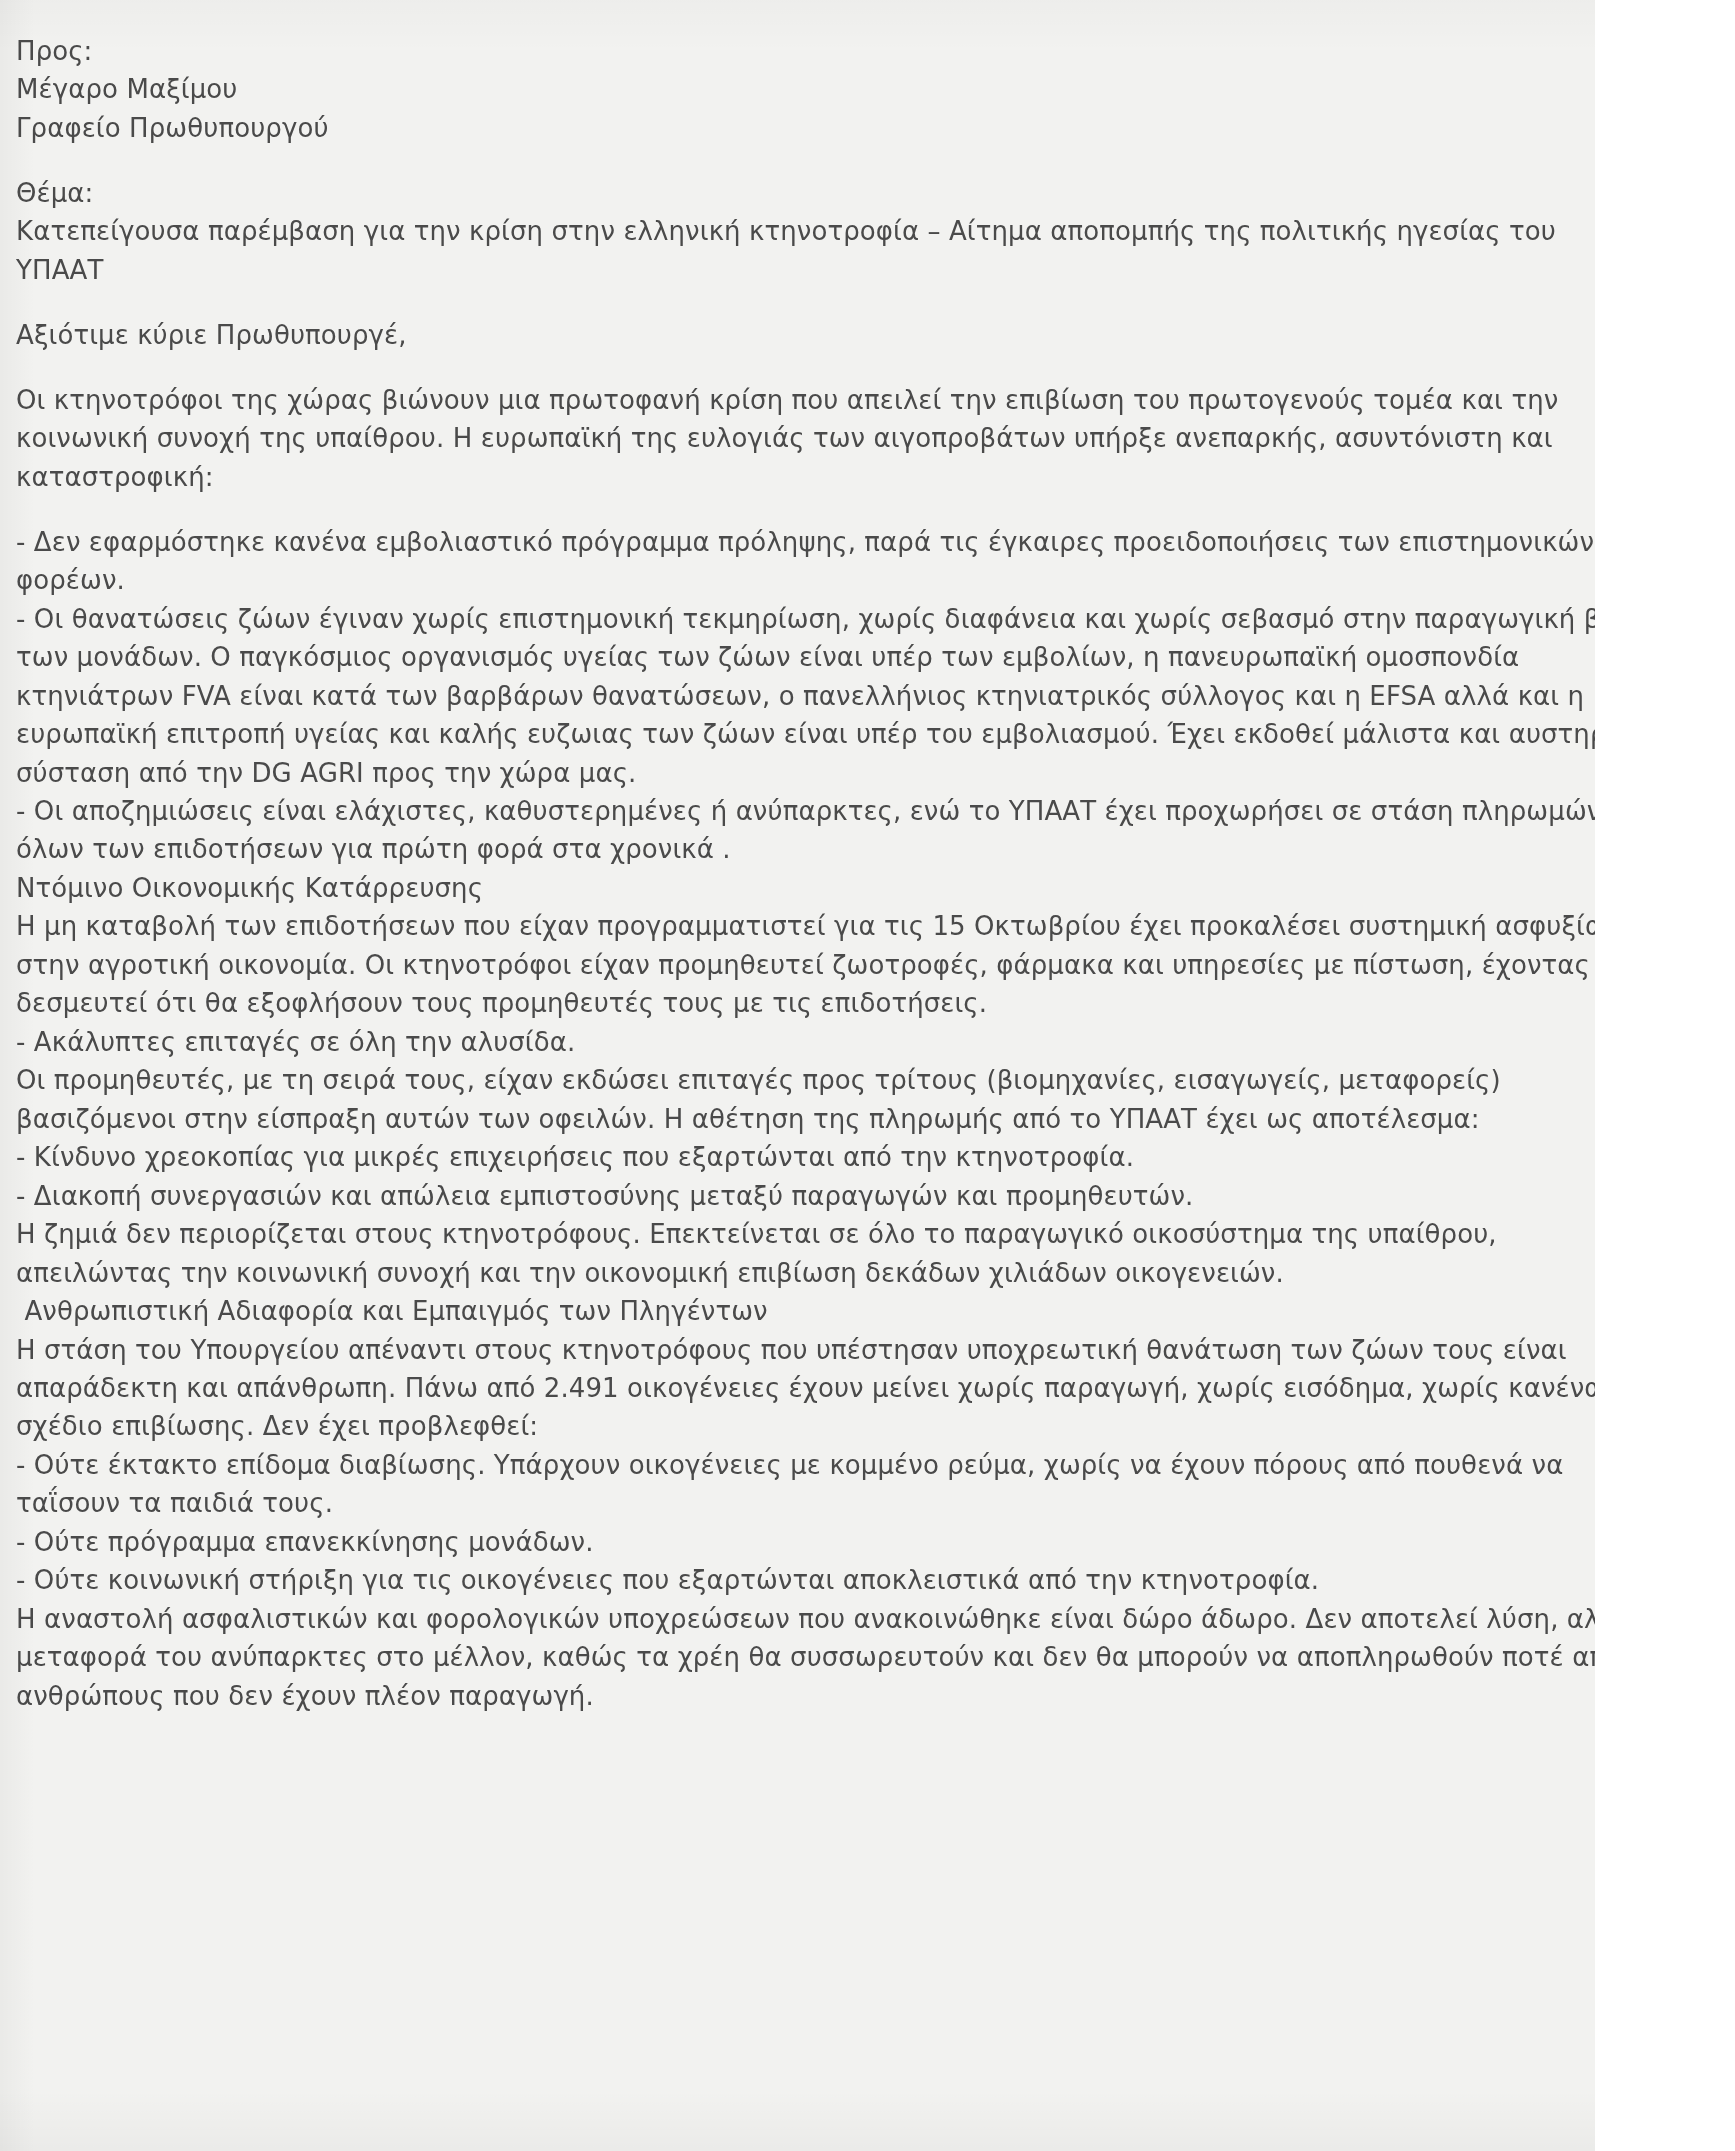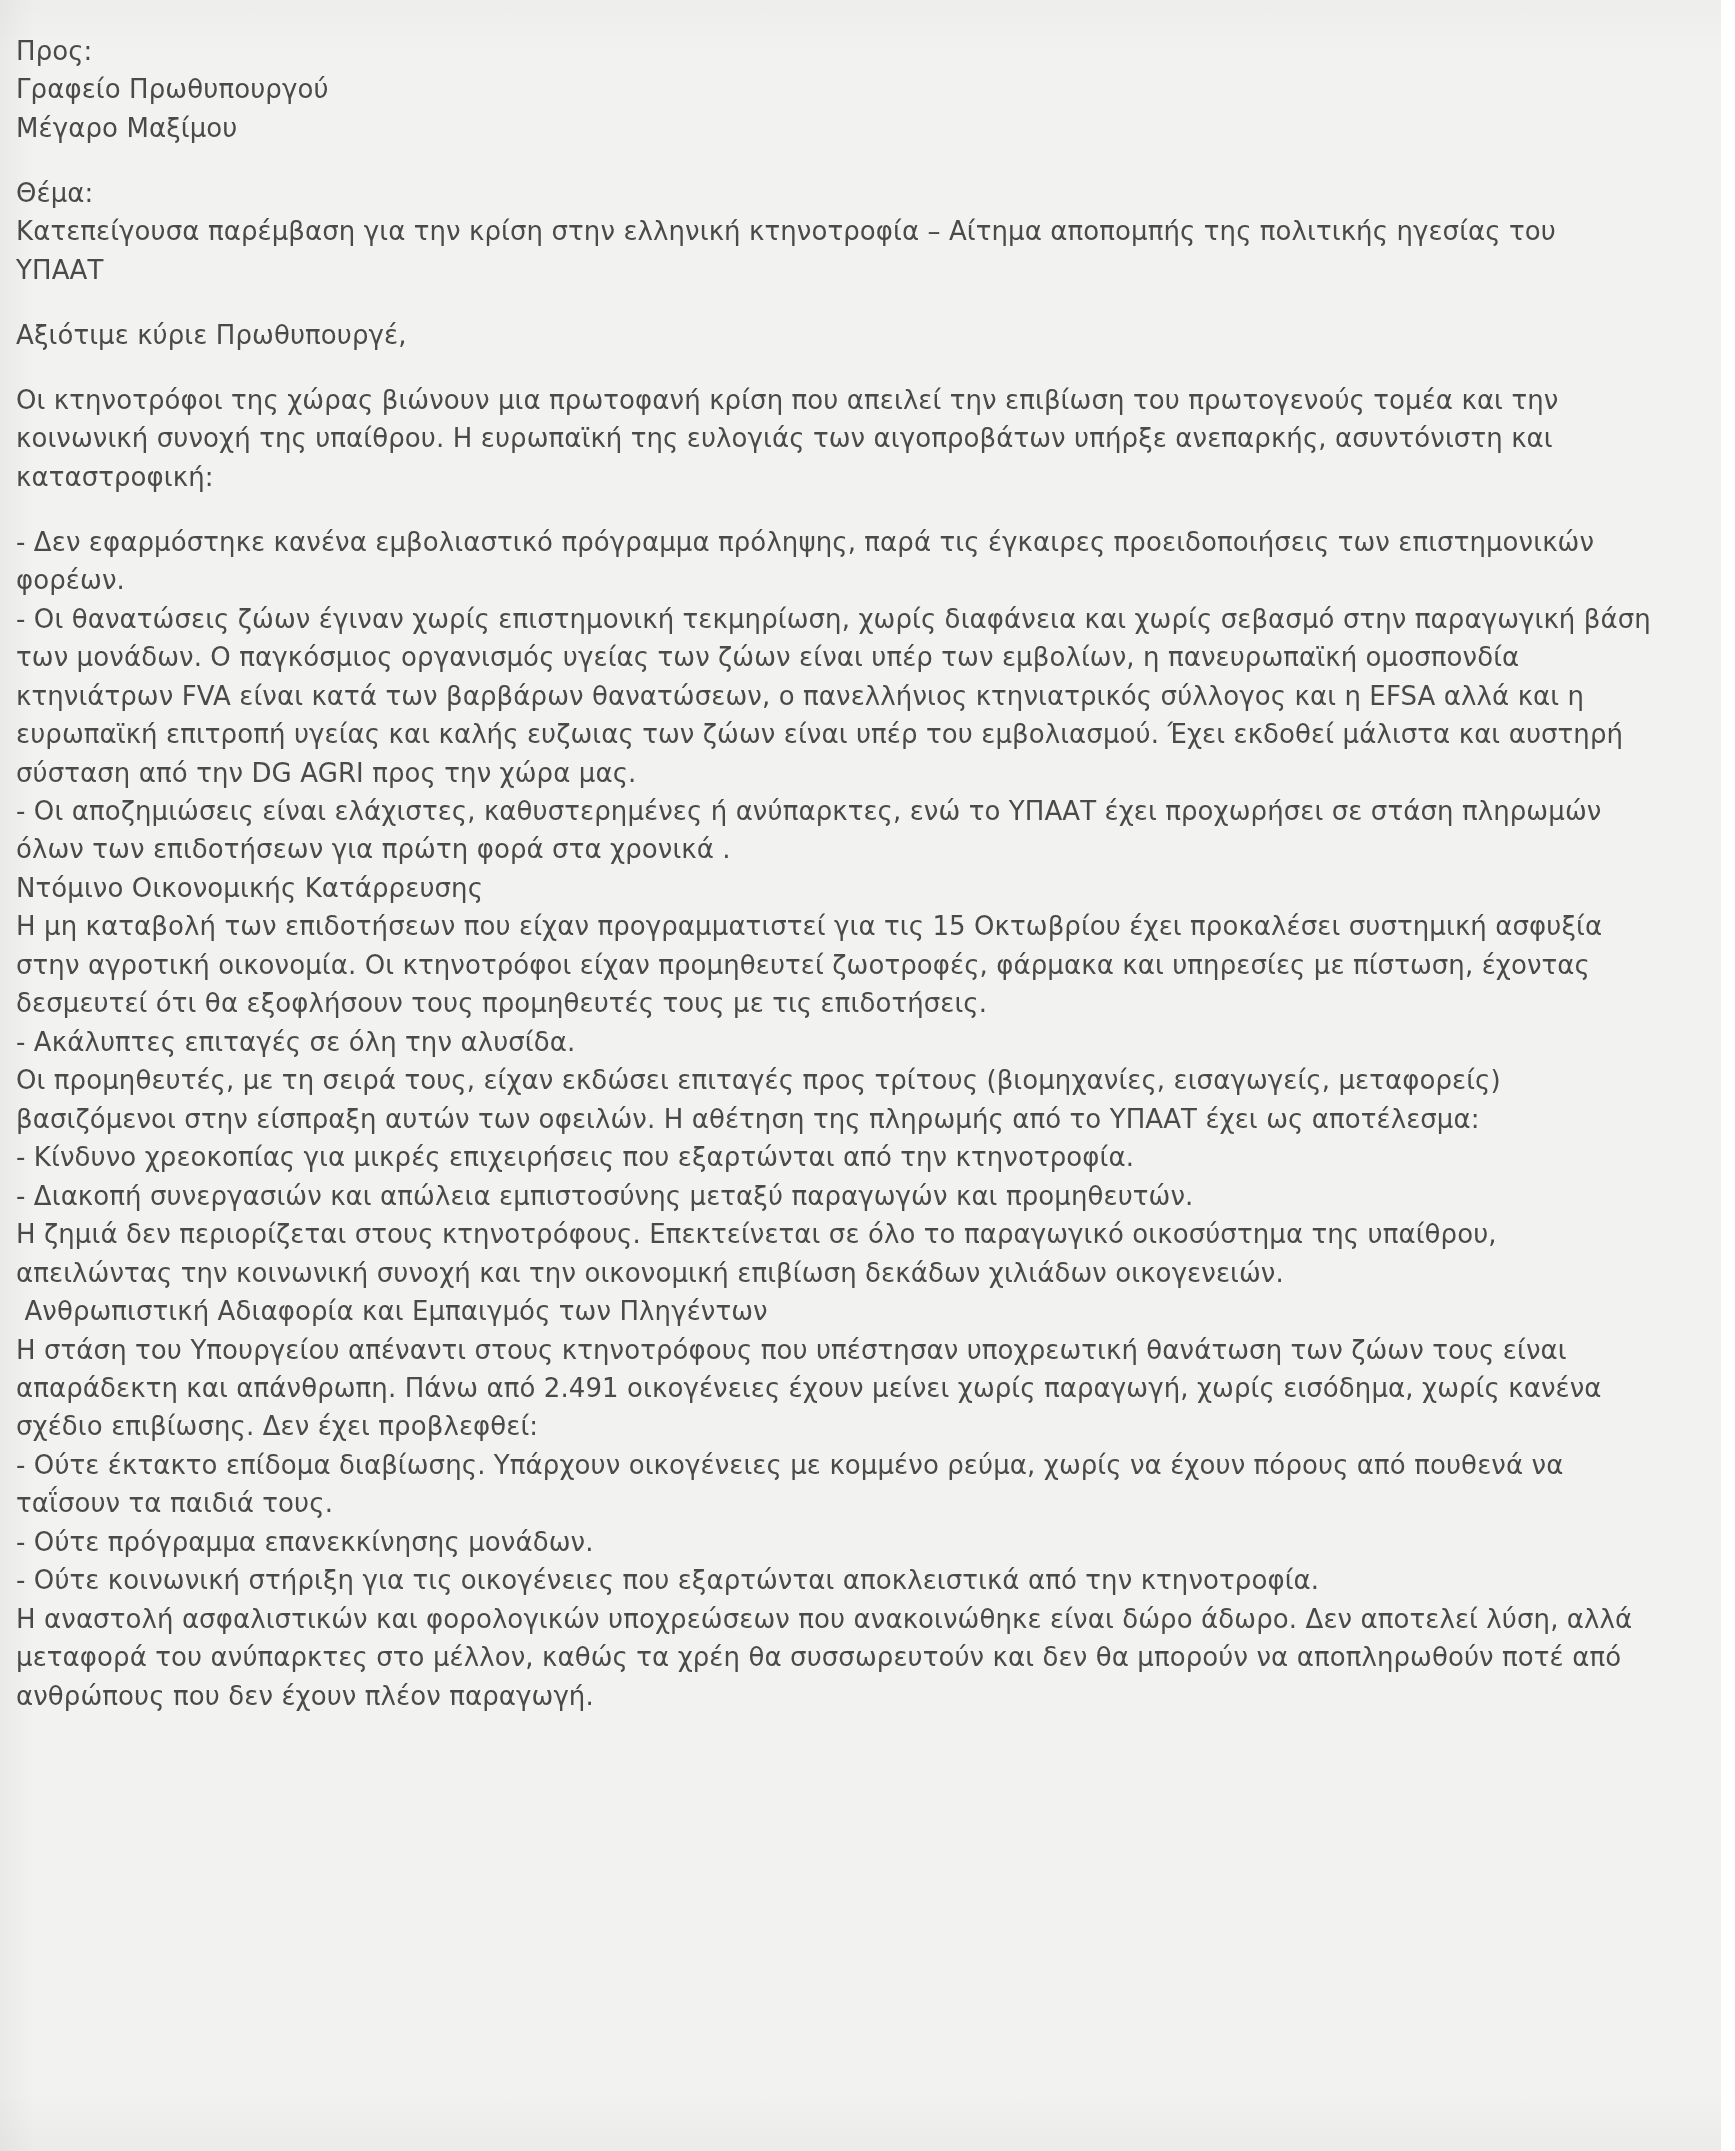--- a/index.html
+++ b/index.html
@@ -7,21 +7,21 @@
     margin: 0;
     padding: 0;
   }
   body {
     background: #ffffff;
     width: 1735px;
     font-family: "DejaVu Sans", sans-serif;
   }
   .page {
     position: relative;
-    width: 1721px;
+    width: 1595px;
     height: 2152px;
     background: #f2f2f0;
     box-sizing: border-box;
     overflow: hidden;
   }
   
   .page::before {
     content: "";
     position: absolute;
     inset: 0;
@@ -50,22 +50,22 @@
   }
   .gap-md { height: 26.5px; }
 </style>
 </head>
 <body>
 
 <div class="page">
   <div class="doc-body">
 
     <p class="blk">Προς:</p>
+    <p class="blk">Μέγαρο Μαξίμου</p>
     <p class="blk">Γραφείο Πρωθυπουργού</p>
-    <p class="blk">Μέγαρο Μαξίμου</p>
 
     <div class="gap-md"></div>
 
     <p class="blk">Θέμα:</p>
     <p class="blk">Κατεπείγουσα παρέμβαση για την κρίση στην ελληνική κτηνοτροφία – Αίτημα αποπομπής της πολιτικής ηγεσίας του ΥΠΑΑΤ</p>
 
     <div class="gap-md"></div>
 
     <p class="blk">Αξιότιμε κύριε Πρωθυπουργέ,</p>
 

